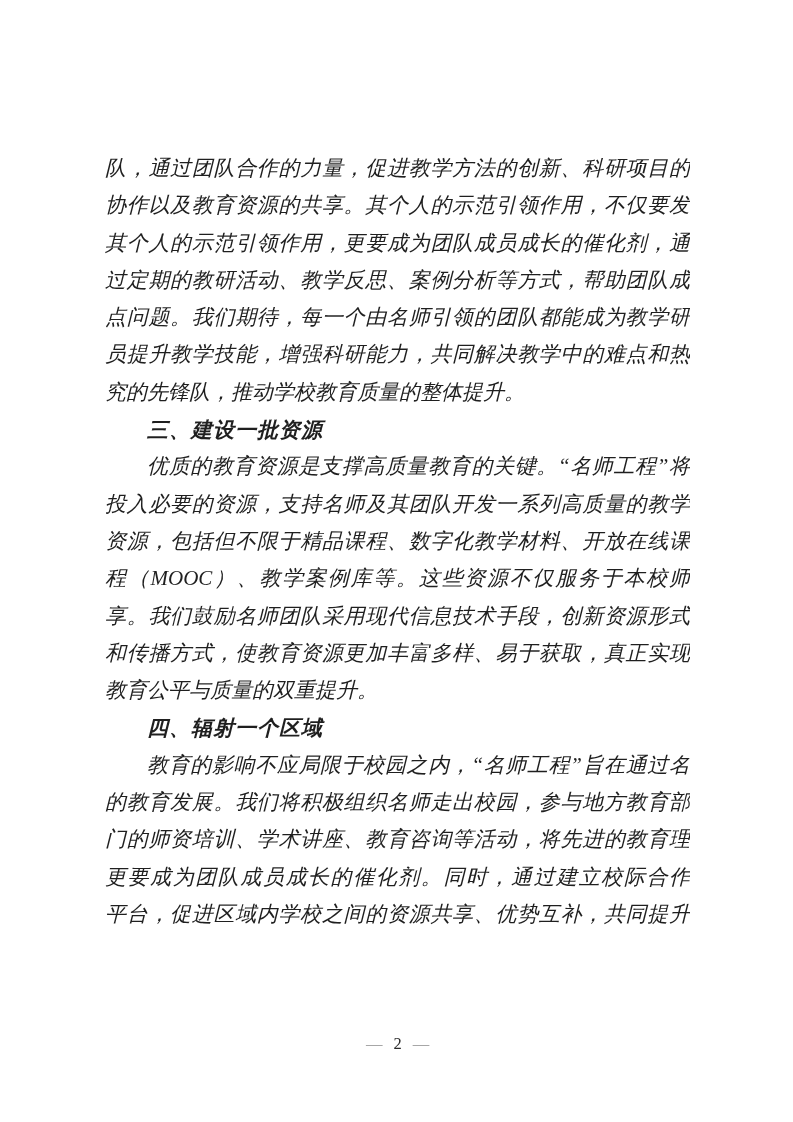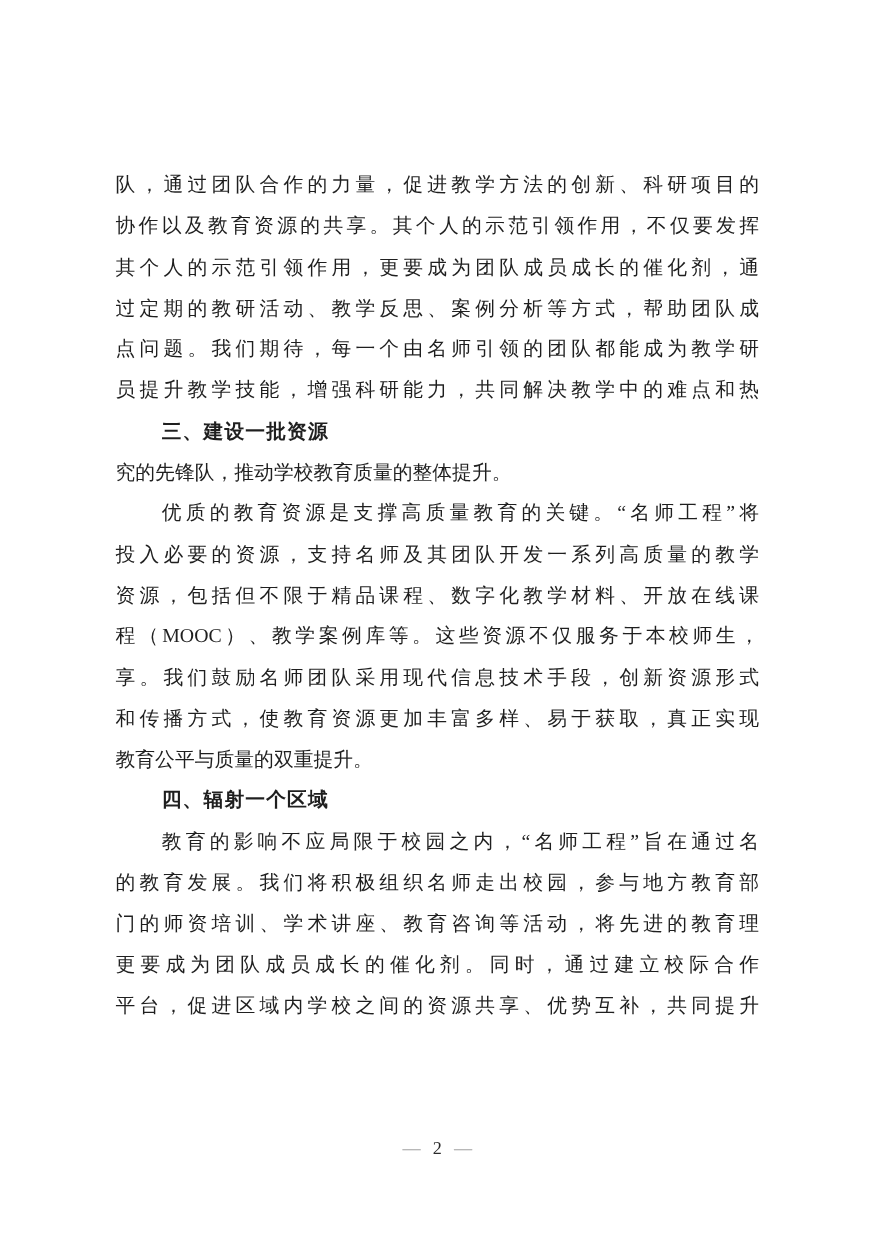--- a/index.html
+++ b/index.html
@@ -18,23 +18,24 @@
   }
   .doc-body {
     position: absolute;
     left: 105px;
     top: 150px;
     width: 585px;
   }
   .line {
     height: 37.3px;
     line-height: 37.3px;
-    font-size: 18px;
+    font-size: 21px;
     overflow: hidden;
     white-space: normal;
+    font-style: italic;
   }
   .line.just {
     text-align: justify;
     text-align-last: justify;
     text-justify: inter-character;
   }
   .line.indent {
     text-indent: 42px;
   }
   .line.heading {
@@ -65,22 +66,22 @@
 <body>
 
 <div class="page">
   <div class="doc-body">
       <div class="line just">队，通过团队合作的力量，促进教学方法的创新、科研项目的</div>
       <div class="line just">协作以及教育资源的共享。其个人的示范引领作用，不仅要发挥</div>
       <div class="line just">其个人的示范引领作用，更要成为团队成员成长的催化剂，通</div>
       <div class="line just">过定期的教研活动、教学反思、案例分析等方式，帮助团队成</div>
       <div class="line just">点问题。我们期待，每一个由名师引领的团队都能成为教学研</div>
       <div class="line just">员提升教学技能，增强科研能力，共同解决教学中的难点和热</div>
+      <div class="line">究的先锋队，推动学校教育质量的整体提升。</div>
       <div class="line heading">三、建设一批资源</div>
-      <div class="line">究的先锋队，推动学校教育质量的整体提升。</div>
       <div class="line just indent">优质的教育资源是支撑高质量教育的关键。“名师工程”将</div>
       <div class="line just">投入必要的资源，支持名师及其团队开发一系列高质量的教学</div>
       <div class="line just">资源，包括但不限于精品课程、数字化教学材料、开放在线课</div>
       <div class="line just">程（MOOC）、教学案例库等。这些资源不仅服务于本校师生，</div>
       <div class="line just">享。我们鼓励名师团队采用现代信息技术手段，创新资源形式</div>
       <div class="line just">和传播方式，使教育资源更加丰富多样、易于获取，真正实现</div>
       <div class="line">教育公平与质量的双重提升。</div>
       <div class="line heading">四、辐射一个区域</div>
       <div class="line just indent">教育的影响不应局限于校园之内，“名师工程”旨在通过名</div>
       <div class="line just">的教育发展。我们将积极组织名师走出校园，参与地方教育部</div>

